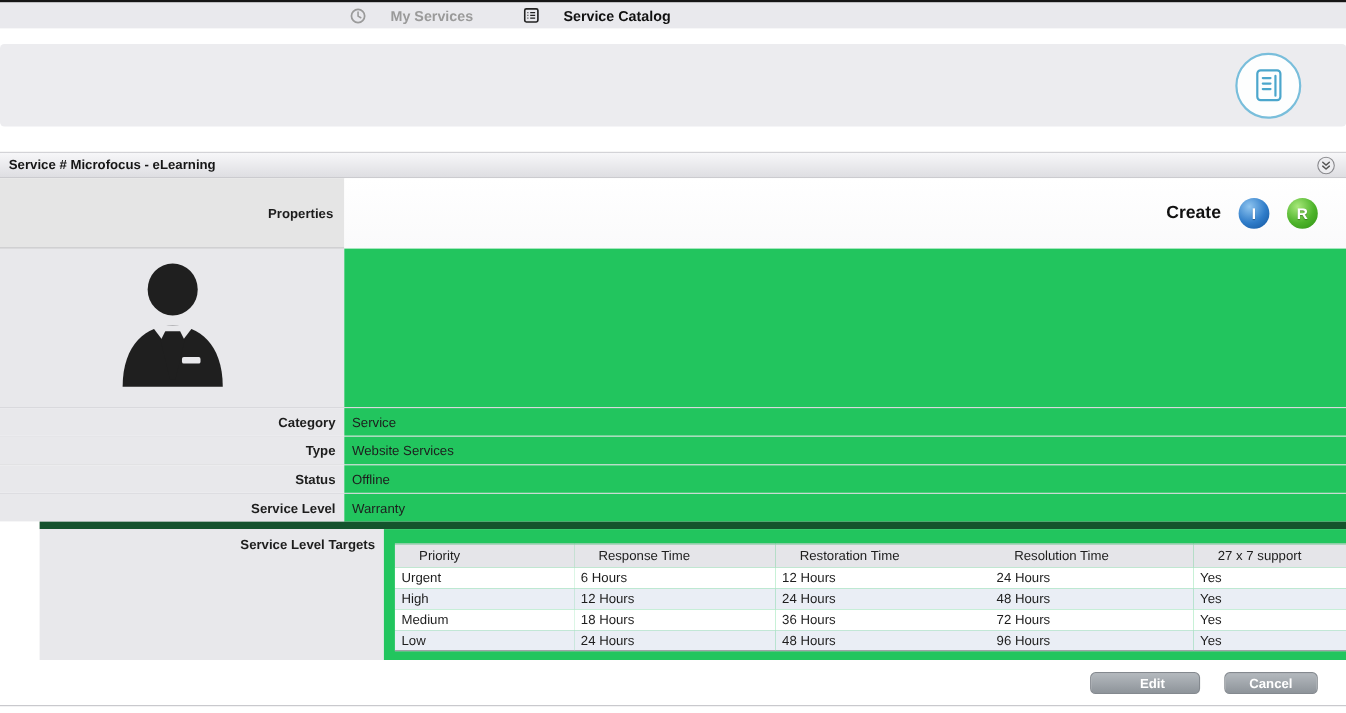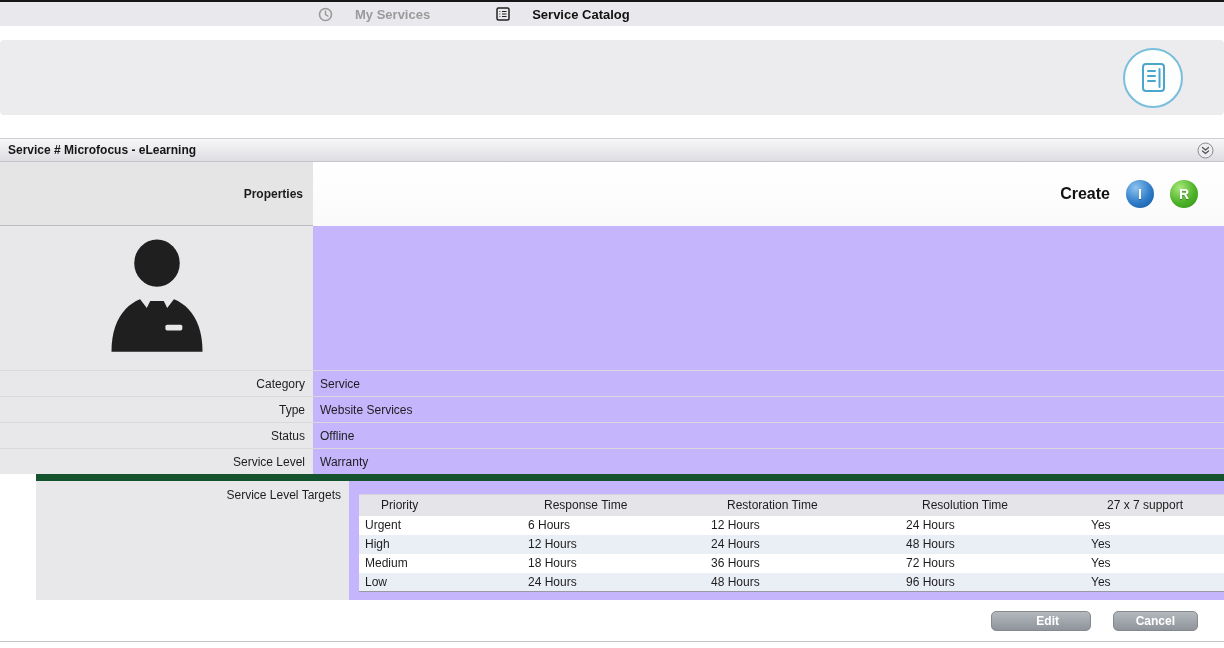--- a/index.html
+++ b/index.html
@@ -10,21 +10,21 @@
   }
   .page { width:1224px; height:648px; position:relative; background:#fff; }
 
   
   .topbar {
     height:26px; background:#e9e9ed; border-top:2px solid #161616;
     display:flex; align-items:center;
   }
   .tab { display:flex; align-items:center; gap:22px; font-size:13px; font-weight:bold; cursor:pointer; }
   .tab-inactive { color:#9a9a9a; margin-left:318px; }
-  .tab-active   { color:#111; margin-left:66px; }
+  .tab-active   { color:#111; margin-left:46px; }
   .tab .ticon { display:inline-flex; }
 
   
   .hero-gap { height:14px; background:#fff; }
   .hero-panel {
     height:75px; background:#ececef; border-radius:4px; position:relative;
   }
   .hero-badge {
     position:absolute; right:40px; top:50%; transform:translateY(-50%);
     width:62px; height:62px;
@@ -36,22 +36,22 @@
   .section-header {
     height:24px; background:linear-gradient(#f7f7f9,#dedee2);
     border-top:1px solid #cfcfd3; border-bottom:1px solid #c6c6ca;
     display:flex; align-items:center; padding:0 10px 0 8px;
   }
   .section-title { font-size:12px; font-weight:bold; color:#161616; flex:1; }
   .collapse-btn { background:none; border:none; cursor:pointer; display:flex; padding:0; }
 
   
   .row { display:flex; width:100%; }
-  .left-col { width:313px; flex:0 0 313px; background:#e8e8eb; }
-  .right-col { flex:1; background:#c4b5fd; }
+  .left-col { width:313px; flex:0 0 313px; background:#e8e8eb;font-weight:bold; }
+  .right-col { flex:1; background:#22c55e; }
 
   .props-row { height:64px; }
   .props-left {
     width:313px; flex:0 0 313px; background:#e5e5e5;
     display:flex; align-items:center; justify-content:flex-end;
     padding-right:10px; font-size:12px; font-weight:bold; color:#1c1c1c;
     border-bottom:1px solid #bcbcc0;
   }
   .props-right {
     flex:1; background:linear-gradient(#ffffff,#fafafb);

